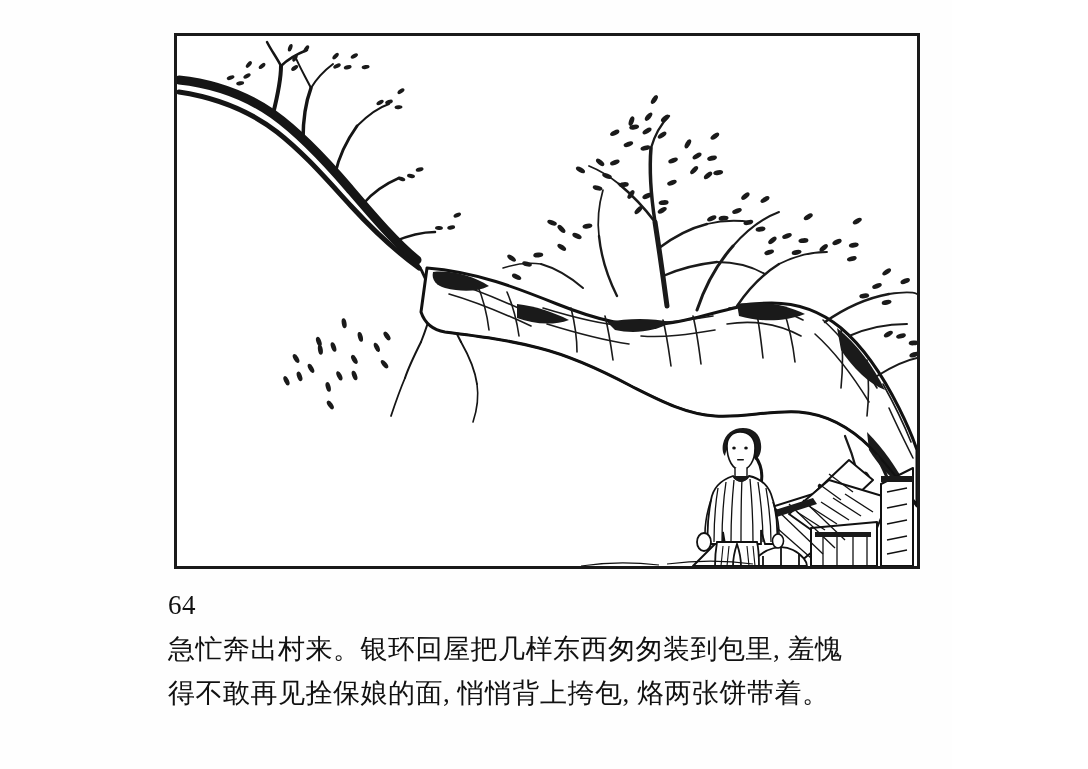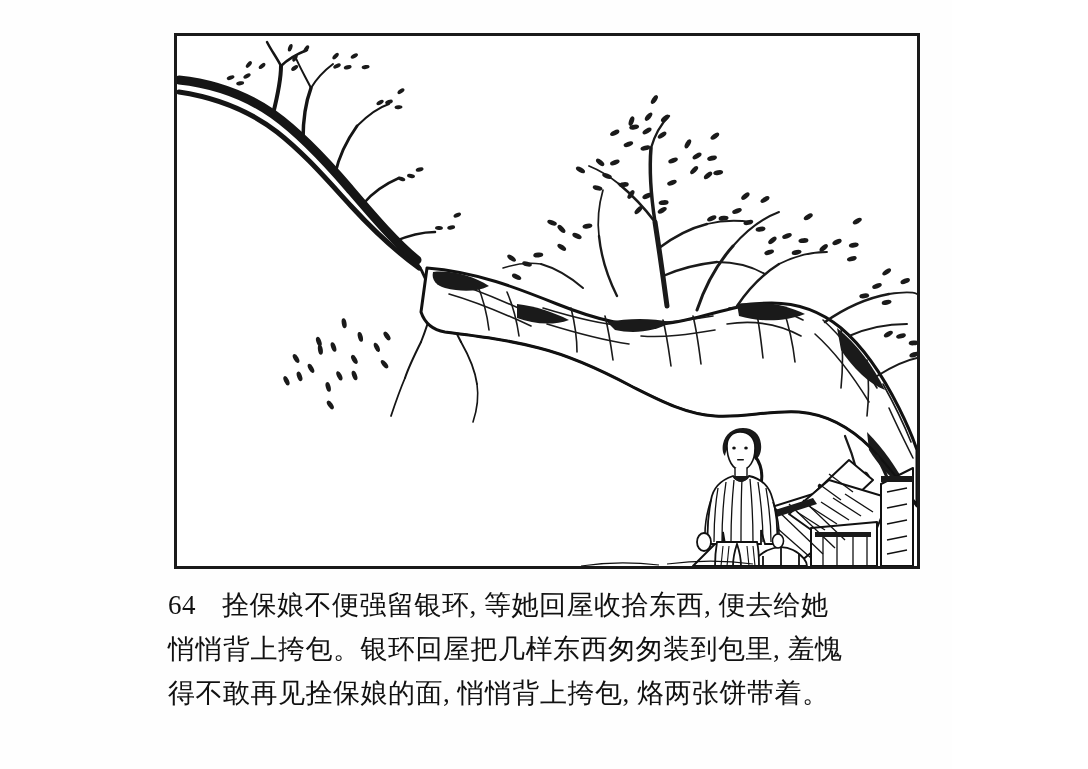--- a/index.html
+++ b/index.html
@@ -458,19 +458,18 @@
           <path d="M490,528 C520,524 548,524 576,528"></path>
           <path d="M404,530 C430,526 456,526 482,529"></path>
         </g>
       </svg>
     </div>
   </div>
 
   <div class="caption">
     <div class="caption-line cap-first">
       <span class="page-number">64</span>
-      <span>拴保娘不便强留银环, 等她回屋收拾东西, 便去给她</span>
     </div>
-    <div class="caption-line">悄悄背上挎包。银环回屋把几样东西匆匆装到包里, 羞愧</div>
+    <div class="caption-line">急忙奔出村来。银环回屋把几样东西匆匆装到包里, 羞愧</div>
     <div class="caption-line">得不敢再见拴保娘的面, 悄悄背上挎包, 烙两张饼带着。</div>
   </div>
 
 </div>
 
 </body></html>

